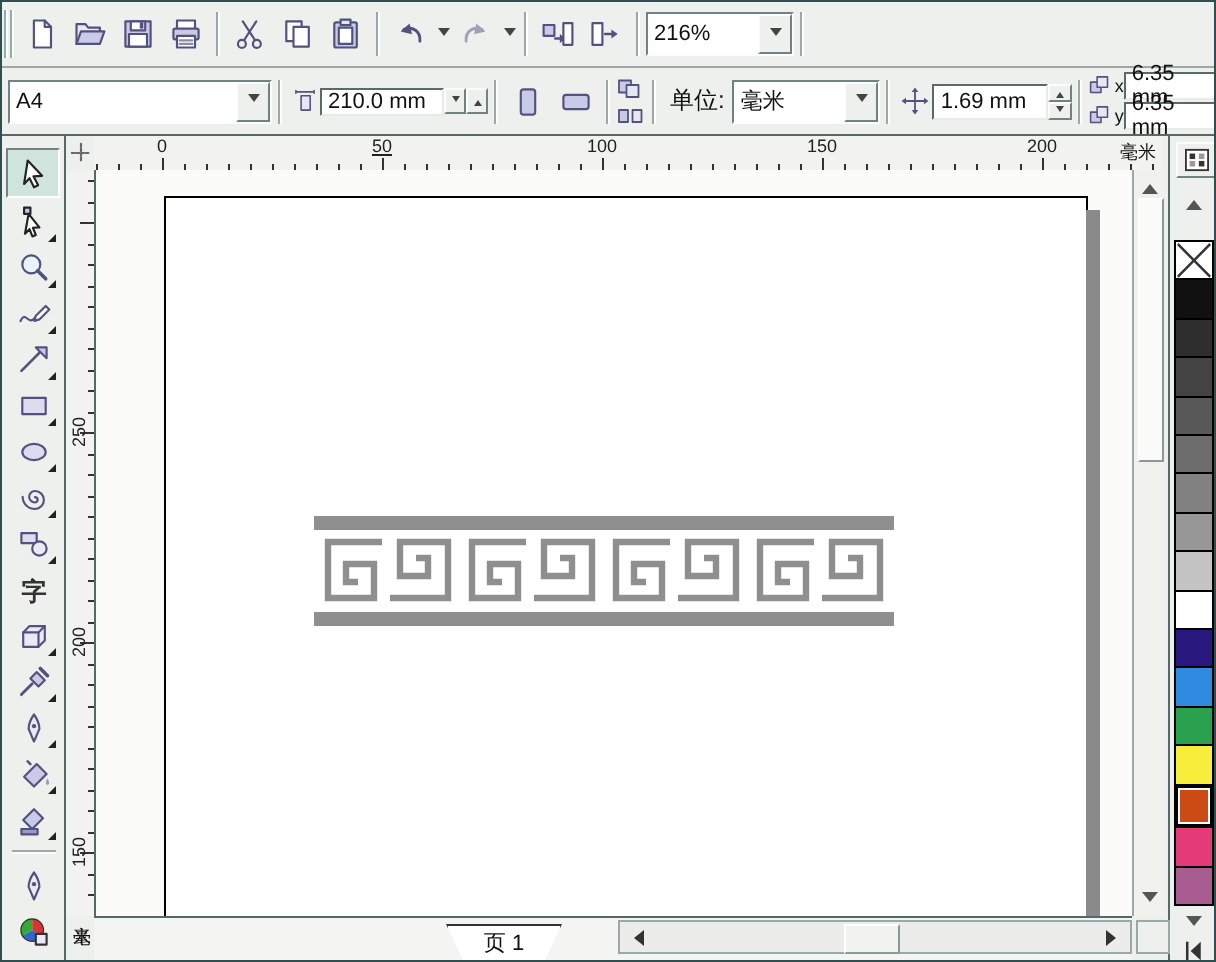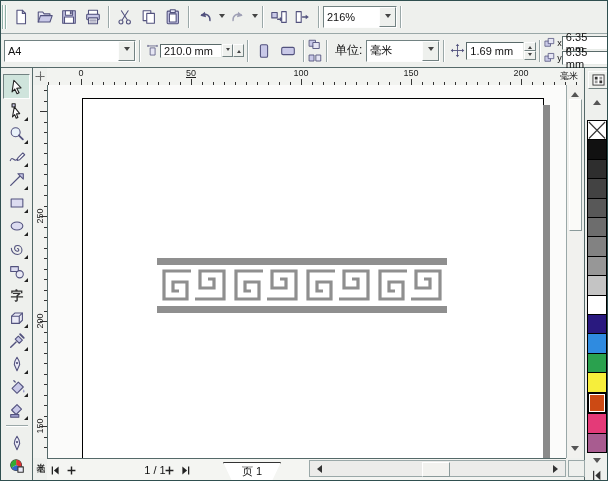--- a/index.html
+++ b/index.html
@@ -612,45 +612,20 @@
       </div>
     <div class="sbtn" style="left:4px;top:401px;width:16px;height:12px;">
       <svg width="12" height="11" viewBox="0 0 14 13">
           <path d="M3 1v11" stroke="#333" stroke-width="1.5"></path>
           <path d="M11 1 5 6.5 11 12z" fill="#333"></path>
         </svg>
     </div>
   </div>
 
   <div class="abs" id="bottom">
-    <div style="display:flex;">
-      <div class="navbtn">
-          <svg width="11" height="11" viewBox="0 0 14 14">
-            <path d="M3 2v10" stroke="#222" stroke-width="1.6"></path>
-            <path d="M11 2 5 7l6 5z" fill="#222"></path>
-          </svg>
-        </div>
-      <div class="navbtn">
-          <svg width="11" height="11" viewBox="0 0 14 14">
-            <path d="M7 2v10M2 7h10" stroke="#222" stroke-width="1.8"></path>
-          </svg>
-        </div>
-      <span id="page-ind">1 / 1</span>
-      <div class="navbtn" style="margin-left:82px;">
-          <svg width="11" height="11" viewBox="0 0 14 14">
-            <path d="M7 2v10M2 7h10" stroke="#222" stroke-width="1.8"></path>
-          </svg>
-        </div>
-      <div class="navbtn">
-          <svg width="11" height="11" viewBox="0 0 14 14">
-            <path d="M11 2v10" stroke="#222" stroke-width="1.6"></path>
-            <path d="M3 2l6 5-6 5z" fill="#222"></path>
-          </svg>
-        </div>
-    </div>
     <div id="page-tab">
         <span>页 1</span>
       </div>
   </div>
   <div class="abs" id="hscroll">
     <div class="sbtn" style="left:2px;top:2px;width:11px;height:11px;">
         <div class="tri-l"></div>
       </div>
     <div id="hthumb"></div>
     <div class="sbtn" style="right:2px;top:2px;width:11px;height:11px;">

